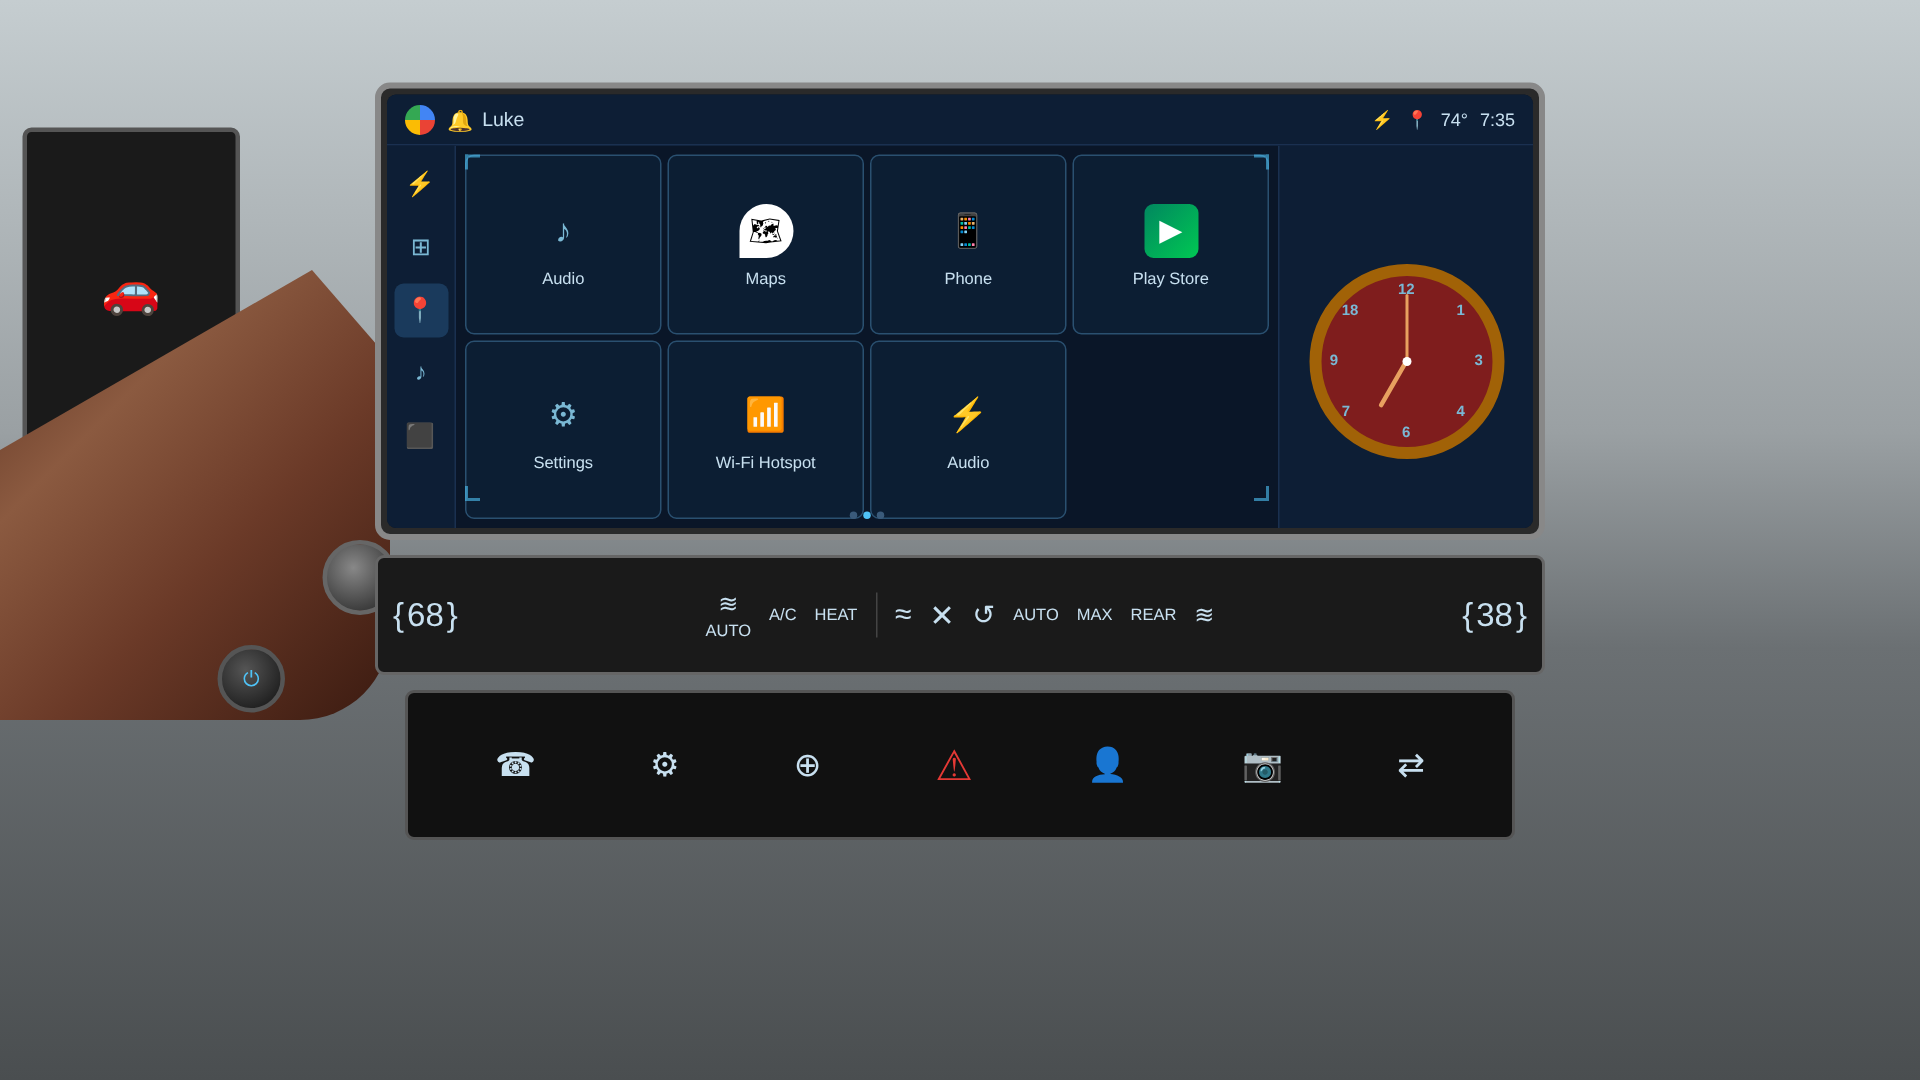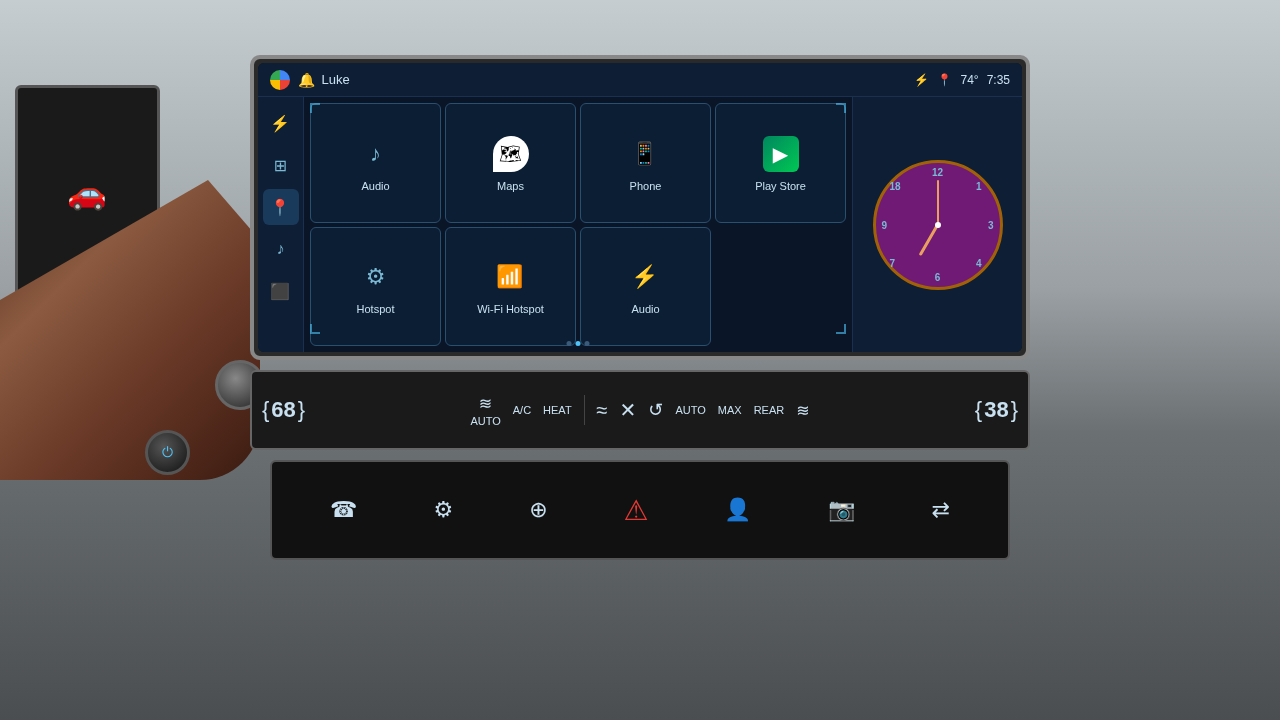--- a/index.html
+++ b/index.html
@@ -243,26 +243,27 @@
 
     .analog-clock {
       width: 130px;
       height: 130px;
       position: relative;
     }
     .clock-face {
       width: 130px;
       height: 130px;
       border-radius: 50%;
-      background: #701a75;
-      border: 3px solid #a16207;
+      background: #7f1d1d;
+      border: 8px solid #a16207;
       position: relative;
       display: flex;
       align-items: center;
       justify-content: center;
+      margin-top: 16px;
     }
     .clock-number {
       position: absolute;
       color: #7ab8d4;
       font-size: 10px;
       font-weight: bold;
     }
     .clock-center {
       width: 6px;
       height: 6px;
@@ -315,21 +316,21 @@
       gap: 2px;
     }
     .temp-bracket {
       color: #c8e0f0;
       font-size: 22px;
       font-weight: 300;
     }
     .temp-value {
       color: #c8e0f0;
       font-size: 22px;
-      font-weight: bold;
+      font-weight: normal;
     }
 
     .climate-controls {
       flex: 1;
       display: flex;
       align-items: center;
       justify-content: center;
       gap: 12px;
     }
     .climate-btn {
@@ -501,21 +502,21 @@
           </div>
 
           <div class="app-cell">
             <div class="app-icon">
               <div class="playstore-icon">▶</div>
             </div>
             <span class="app-label">Play Store</span>
           </div>
           <div class="app-cell">
             <div class="app-icon icon-settings">⚙</div>
-            <span class="app-label">Hotspot</span>
+            <span class="app-label">Settings</span>
           </div>
           <div class="app-cell">
             <div class="app-icon icon-wifi">📶</div>
             <span class="app-label">Wi-Fi Hotspot</span>
           </div>
           <div class="app-cell">
             <div class="app-icon icon-energy">⚡</div>
             <span class="app-label">Audio</span>
           </div>
         </div>

